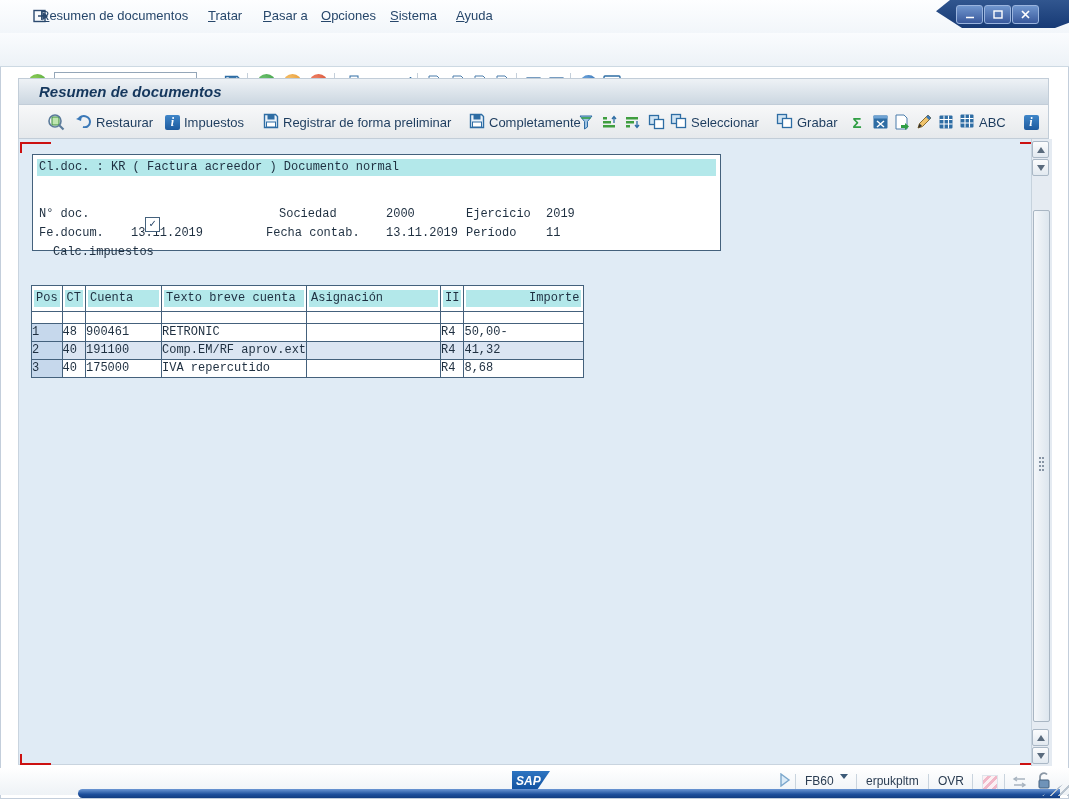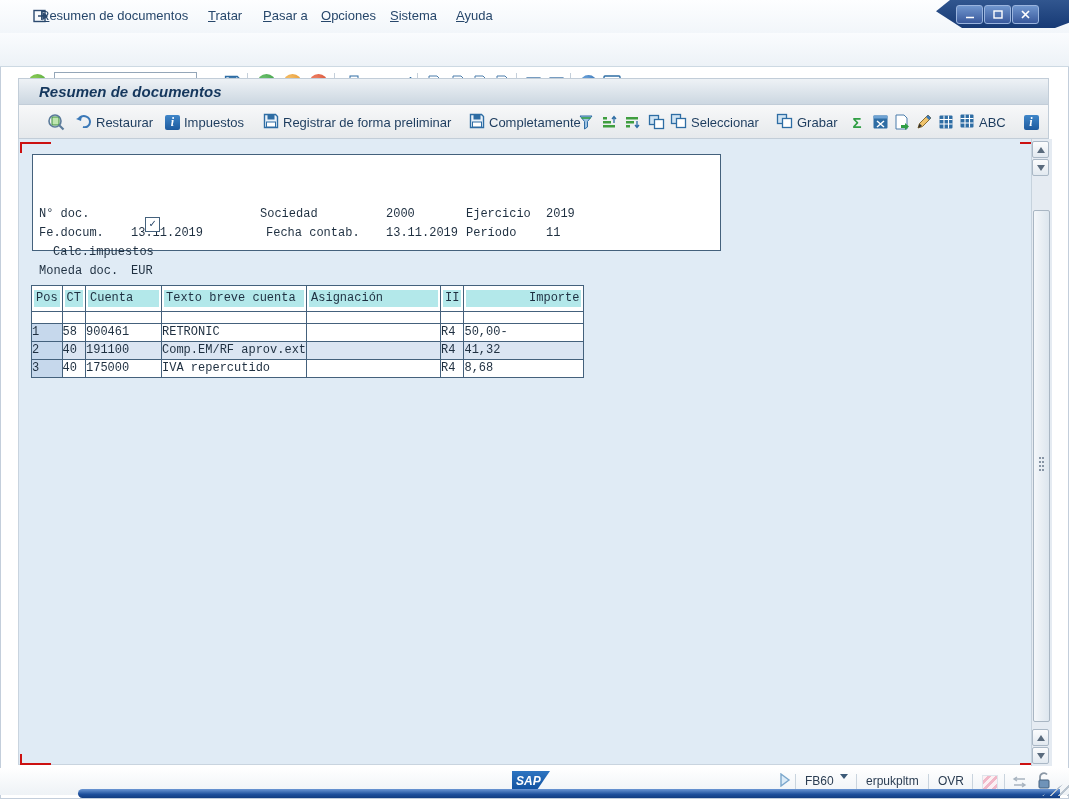--- a/index.html
+++ b/index.html
@@ -373,42 +373,41 @@
       </div>
   </div>
 
   <div class="abs content"></div>
   <div class="abs cmark tl" style="left:20px;top:142px;"></div>
   <div class="abs cmark tr" style="left:1020px;top:142px;"></div>
   <div class="abs cmark bl" style="left:20px;top:754px;"></div>
   <div class="abs cmark br" style="left:1020px;top:754px;"></div>
 
   <div class="abs hdrbox">
+    <div class="hrow" style="top:4px;">
+      <span class="cyanline">Cl.doc. : KR ( Factura acreedor ) Documento normal</span>
+    </div>
     <div class="hrow" style="top:23px;">
       <span class="hl" style="left:6px">N° doc.</span>
-      <span class="hl" style="left:227px">Sociedad</span>
+      <span class="hl" style="left:246px">Sociedad</span>
       <span class="hl" style="left:353px">2000</span>
       <span class="hl" style="left:433px">Ejercicio</span>
       <span class="hl" style="left:513px">2019</span>
     </div>
     <div class="hrow" style="top:42px;">
       <span class="hl" style="left:6px">Fe.docum.</span>
       <span class="hl" style="left:98px">13.11.2019</span>
       <span class="hl" style="left:233px">Fecha contab.</span>
       <span class="hl" style="left:353px">13.11.2019</span>
       <span class="hl" style="left:433px">Período</span>
       <span class="hl" style="left:513px">11</span>
     </div>
     <div class="hrow" style="top:61px;">
       <span class="hl" style="left:20px">Calc.impuestos</span>
       <span class="checkbox checked" style="left:112px"></span>
-    </div>
-    <div class="hrow" style="top:80px;">
-      <span class="hl" style="left:6px">Moneda doc.</span>
-      <span class="hl" style="left:98px">EUR</span>
     </div>
   </div>
 
   <table class="doc-table">
     <colgroup>
       <col style="width:26px">
         <col style="width:22px">
         <col style="width:76px">
         <col style="width:145px">
       <col style="width:134px">
@@ -429,21 +428,21 @@
       <td></td>
           <td></td>
           <td></td>
           <td></td>
           <td></td>
           <td></td>
           <td></td>
     </tr>
     <tr>
       <td class="pos-cell">1</td>
-      <td class="cell-l">58</td>
+      <td class="cell-l">48</td>
       <td class="cell-l">900461</td>
       <td class="cell-l">RETRONIC</td>
       <td class="cell-l"></td>
       <td class="cell-l">R4</td>
       <td class="cell-r">50,00-</td>
     </tr>
     <tr class="r-stripe">
       <td class="pos-cell">2</td>
       <td class="cell-l">40</td>
       <td class="cell-l">191100</td>

